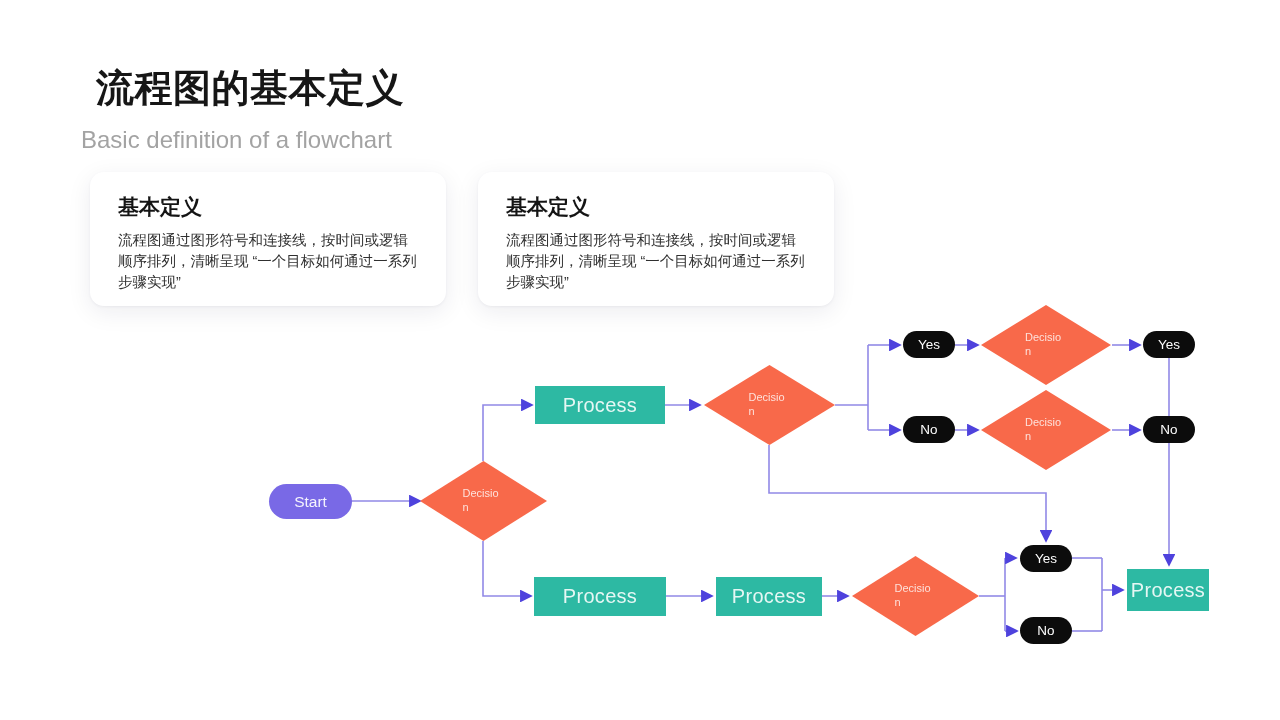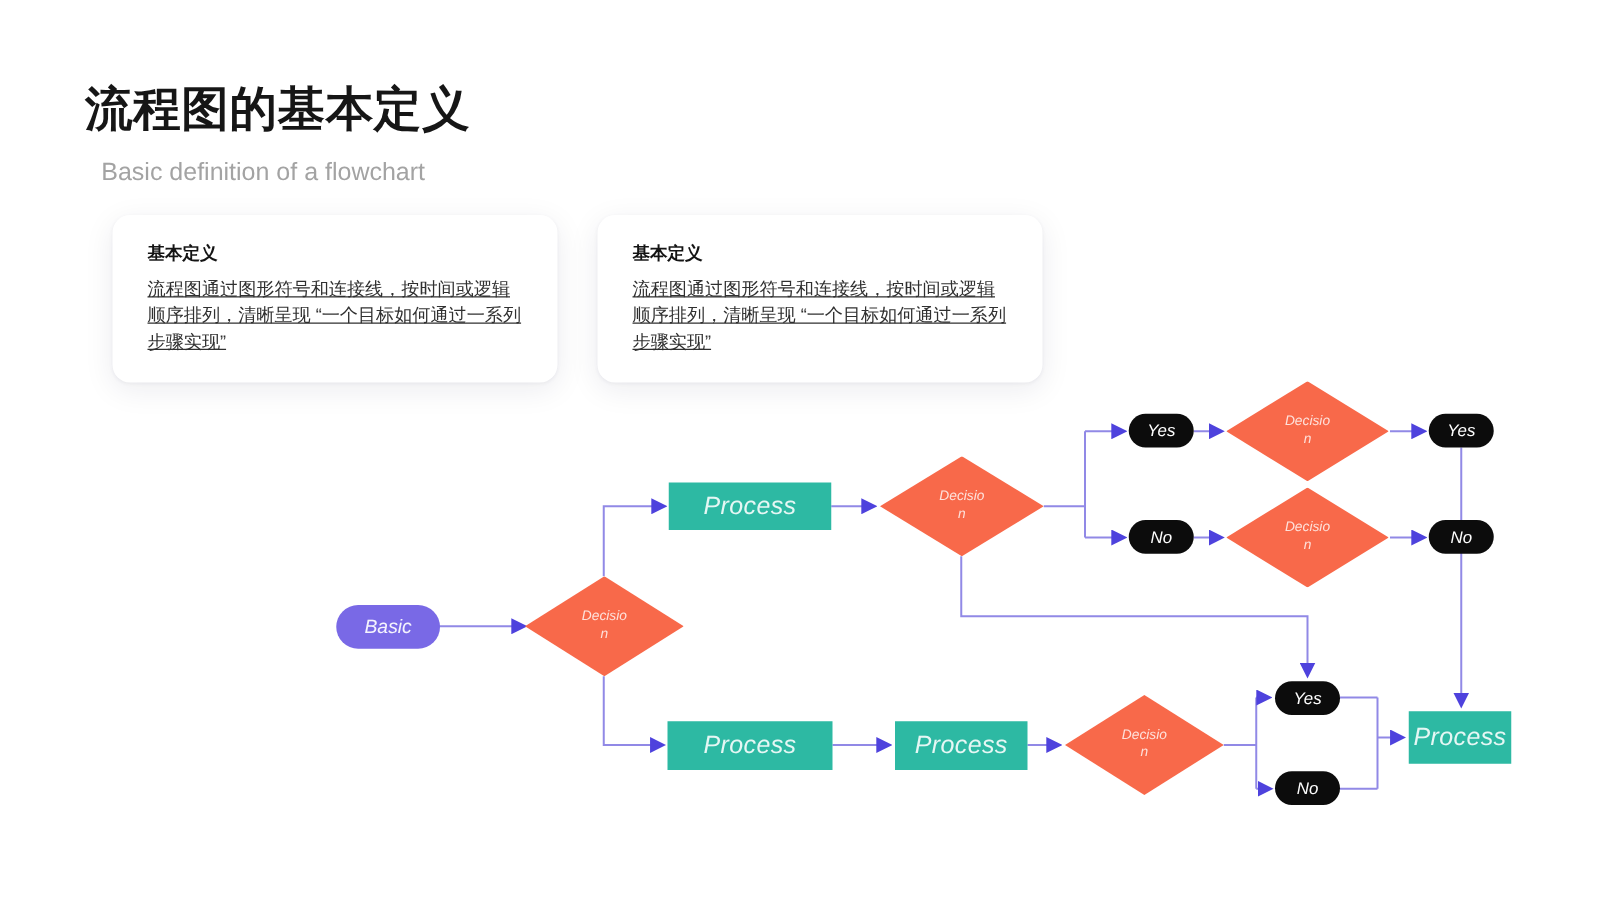--- a/index.html
+++ b/index.html
@@ -2,45 +2,45 @@
 <html style="--start: #7969e6; --process: #2db9a3; --decision: #f8694a; --terminal: #0c0c0c; --line: #9189e6; --arrow: #4e42dd;"><head>
 <meta charset="utf-8">
 <style>
   html,body{margin:0;padding:0;background:#fff;}
   .slide{
     position:relative;width:1280px;height:720px;overflow:hidden;background:#fff;
     font-family:"Liberation Sans","DejaVu Sans",sans-serif;
   }
   
   .title{
-    position:absolute;left:68px;top:68px;margin:0;
+    position:absolute;left:96px;top:68px;margin:0;
     font-size:38px;font-weight:800;color:#161616;letter-spacing:.5px;line-height:1.1;
   }
   .subtitle{
     position:absolute;left:81px;top:126px;margin:0;
-    font-size:20px;font-weight:400;color:#a3a3a3;line-height:1.2;
+    font-size:24px;font-weight:400;color:#a3a3a3;line-height:1.2;
   }
   
   .card{
     position:absolute;top:172px;width:356px;height:134px;box-sizing:border-box;
     background:#ffffff;border-radius:14px;
     box-shadow:0 6px 24px rgba(20,20,60,.08),0 1px 3px rgba(20,20,60,.05);
     padding:22px 28px;
   }
   .card.c1{left:90px;}
   .card.c2{left:478px;}
-  .card h2{margin:0;font-size:14px;font-weight:800;color:#141414;line-height:1.2;}
-  .card p{margin:11px 0 0 0;font-size:14.5px;line-height:1.45;color:#303030;width:304px;text-decoration:underline;}
+  .card h2{margin:0;font-size:21px;font-weight:800;color:#141414;line-height:1.2;}
+  .card p{margin:11px 0 0 0;font-size:14.5px;line-height:1.45;color:#303030;width:304px;}
   
   .edges{position:absolute;left:0;top:0;width:1280px;height:720px;pointer-events:none;}
   .edge{fill:none;stroke:var(--line,#9189e6);stroke-width:1.6px;}
   #ah path{fill:var(--arrow,#4e42dd);}
   .node{
     position:absolute;display:flex;align-items:center;justify-content:center;
-    box-sizing:border-box;text-align:center;font-style:italic;
+    box-sizing:border-box;text-align:left;
   }
   .pill-start{
     background:var(--start,#7969e6);border-radius:18px;
   }
   .pill-start span{color:rgba(255,255,255,.92);font-size:15.5px;}
   .process{background:var(--process,#2db9a3);}
   .process span{color:rgba(255,255,255,.88);font-size:20px;letter-spacing:.3px;}
   .diamond{
     background:var(--decision,#f8694a);
     clip-path:polygon(50% 0,100% 50%,50% 100%,0 50%);
@@ -99,21 +99,21 @@
       <path class="edge" marker-end="url(#ah)" d="M1169,358 V563"></path>
       <path class="edge" marker-end="url(#ah)" d="M769,445 V493 H1046 V539"></path>
       <path class="edge" marker-end="url(#ah)" d="M1005,558 H1014"></path>
       <path class="edge" marker-end="url(#ah)" d="M1005,631 H1015"></path>
       <path class="edge" marker-end="url(#ah)" d="M1102,590 H1121"></path>
       <path class="edge" marker-end="url(#ah)" d="M666,596 H710"></path>
       <path class="edge" marker-end="url(#ah)" d="M822,596 H846"></path>
     </svg>
 
     <div class="node pill-start" style="left:269px;top:484px;width:83px;height:35px;">
-      <span>Basic</span>
+      <span>Start</span>
     </div>
 
     <div class="node diamond" style="left:420px;top:461px;width:127px;height:80px;">
       <span>Decision</span>
     </div>
 
     <div class="node process" style="left:535px;top:386px;width:130px;height:38px;">
       <span>Process</span>
     </div>
 

